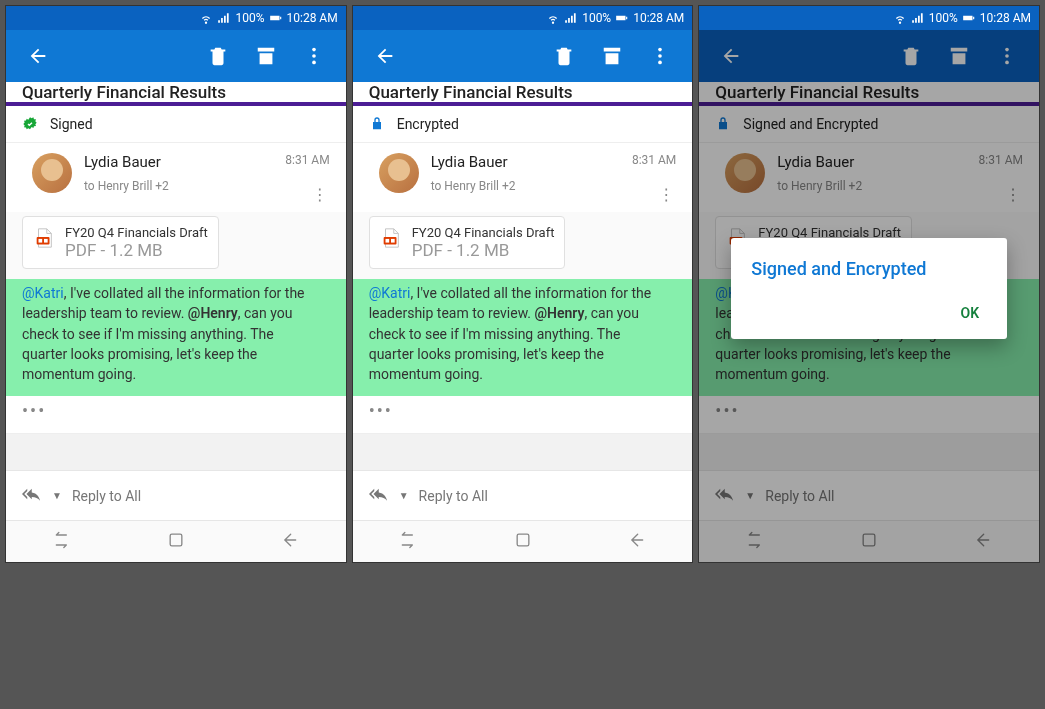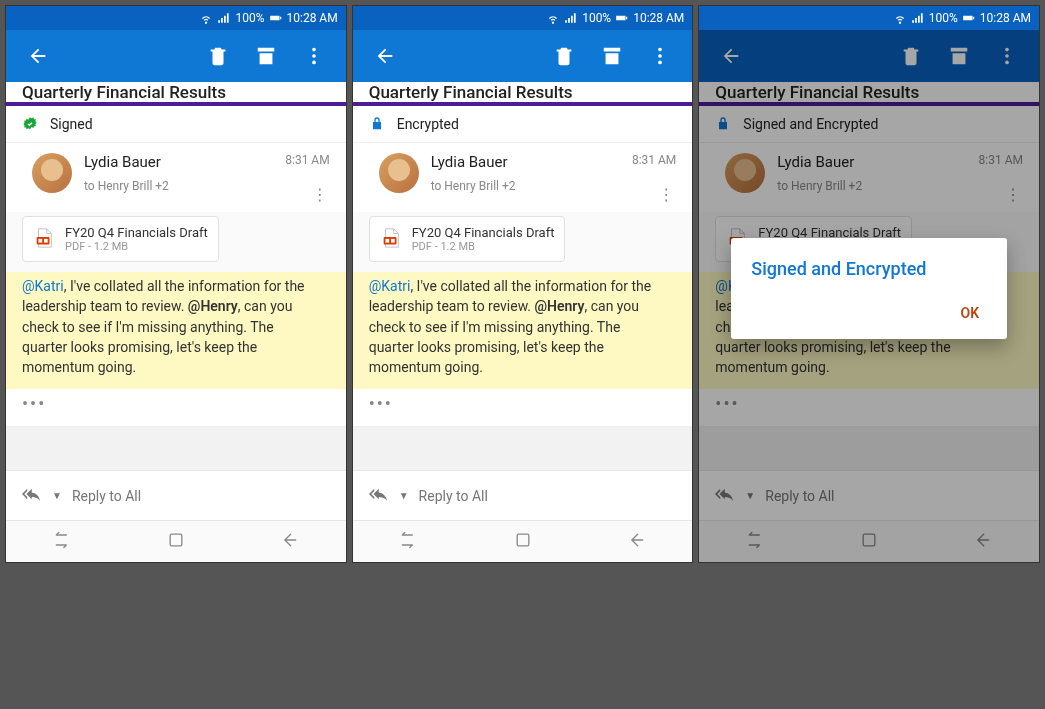--- a/index.html
+++ b/index.html
@@ -99,23 +99,23 @@
     background: #fff;
     padding: 8px 10px;
     display: flex;
     align-items: flex-start;
     gap: 10px;
     width: fit-content;
     max-width: calc(100% - 32px);
   }
   .att-icon { width: 22px; height: 26px; }
   .att-name { font-size: 13px; color: #333; }
-  .att-meta { font-size: 11px; color: #999; }
+  .att-meta { font-size: 17px; color: #999; }
   .body-text {
-    background: #fef9c3;
+    background: #86efac;
     padding: 4px 25px 12px 16px;
     font-size: 14px;
     line-height: 1.45;
     color: #333;
   }
   .body-text .mention-link { color: #0f78d4; }
   .body-text .mention-bold { font-weight: 600; color: #333; }
   .ellipsis-row {
     background: #fff;
     padding: 4px 16px 12px 16px;
@@ -159,21 +159,21 @@
     top: 232px;
     background: #fff;
     border-radius: 3px;
     box-shadow: 0 8px 20px rgba(0,0,0,0.3);
     z-index: 10;
     padding: 20px 20px 10px 20px;
   }
   .dialog-title { color: #0f78d4; font-size: 18px; font-weight: 500; margin-bottom: 12px; }
   .dialog-body { font-size: 14px; color: #333; line-height: 1.4; }
   .dialog-actions { text-align: right; margin-top: 18px; }
-  .dialog-ok { color: #c2410c; font-weight: 600; font-size: 14px; padding: 8px 8px; cursor: pointer; display:inline-block;}
+  .dialog-ok { color: #15803d; font-weight: 600; font-size: 14px; padding: 8px 8px; cursor: pointer; display:inline-block;}
   .dimmed .appbar { background: #0a62c0; }
 </style>
 </head>
 <body>
 
 <svg width="0" height="0" style="position:absolute">
   <defs>
     <g id="i-back">
         <path d="M20 11H7.8l5.6-5.6L12 4l-8 8 8 8 1.4-1.4L7.8 13H20z"></path>
       </g>

